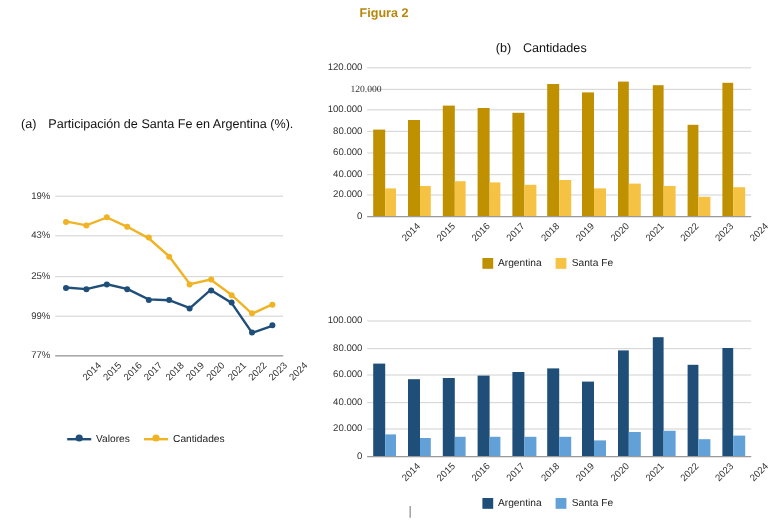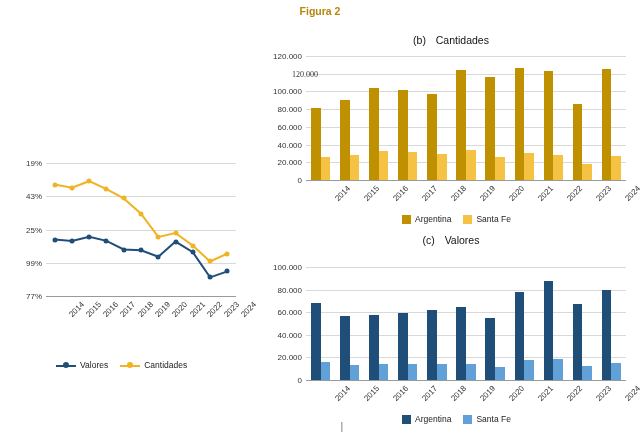--- a/index.html
+++ b/index.html
@@ -152,20 +152,25 @@
 <body>
 
 <div class="fig-caption">
   <div>
     <span class="fignum">Figura 2</span>
     <span class="bar">|</span>
   </div>
 </div>
 
 <div class="left-panel">
+  <div class="panel-title" style="padding-top:2px;">
+    <span>(a)</span>
+    <span style="display:inline-block;width:4px;"></span>
+    <span>Participación de Santa Fe en Argentina (%).</span>
+  </div>
   <div class="chart-area" id="chart-a" style="position:absolute;left:0;top:46px;width:262px;height:284px;">
       <div class="gridline" style="left: 46px; top: 154px; width: 190px;"></div>
       <div class="ytick" style="left: 0px; top: 154px; width: 42px;">77%</div>
       <div class="gridline" style="left: 46px; top: 120.818px; width: 190px;"></div>
       <div class="ytick" style="left: 0px; top: 120.818px; width: 42px;">99%</div>
       <div class="gridline" style="left: 46px; top: 87.6364px; width: 190px;"></div>
       <div class="ytick" style="left: 0px; top: 87.6364px; width: 42px;">25%</div>
       <div class="gridline" style="left: 46px; top: 54.4545px; width: 190px;"></div>
       <div class="ytick" style="left: 0px; top: 54.4545px; width: 42px;">43%</div>
       <div class="gridline" style="left: 46px; top: 21.2727px; width: 190px;"></div>
@@ -291,25 +296,20 @@
         </div>
         <div class="item">
           <span class="swatch" style="background: rgb(245, 194, 67);"></span>
           <span>Santa Fe</span>
         </div>
       </div>
     </div>
 </div>
 
 <div class="right-bottom">
-  <div class="panel-title">
-    <span>(c)</span>
-    <span style="display:inline-block;width:4px;"></span>
-    <span>Valores</span>
-  </div>
   <div class="chart-area" id="chart-c" style="position:absolute;left:0;top:16px;width:378px;height:184px;">
       <div class="gridline" style="left: 44px; top: 130px; width: 320px;"></div>
       <div class="ytick" style="left: 0px; top: 130px; width: 40px;">0</div>
       <div class="gridline" style="left: 44px; top: 107.455px; width: 320px;"></div>
       <div class="ytick" style="left: 0px; top: 107.455px; width: 40px;">20.000</div>
       <div class="gridline" style="left: 44px; top: 84.9091px; width: 320px;"></div>
       <div class="ytick" style="left: 0px; top: 84.9091px; width: 40px;">40.000</div>
       <div class="gridline" style="left: 44px; top: 62.3636px; width: 320px;"></div>
       <div class="ytick" style="left: 0px; top: 62.3636px; width: 40px;">60.000</div>
       <div class="gridline" style="left: 44px; top: 39.8182px; width: 320px;"></div>

